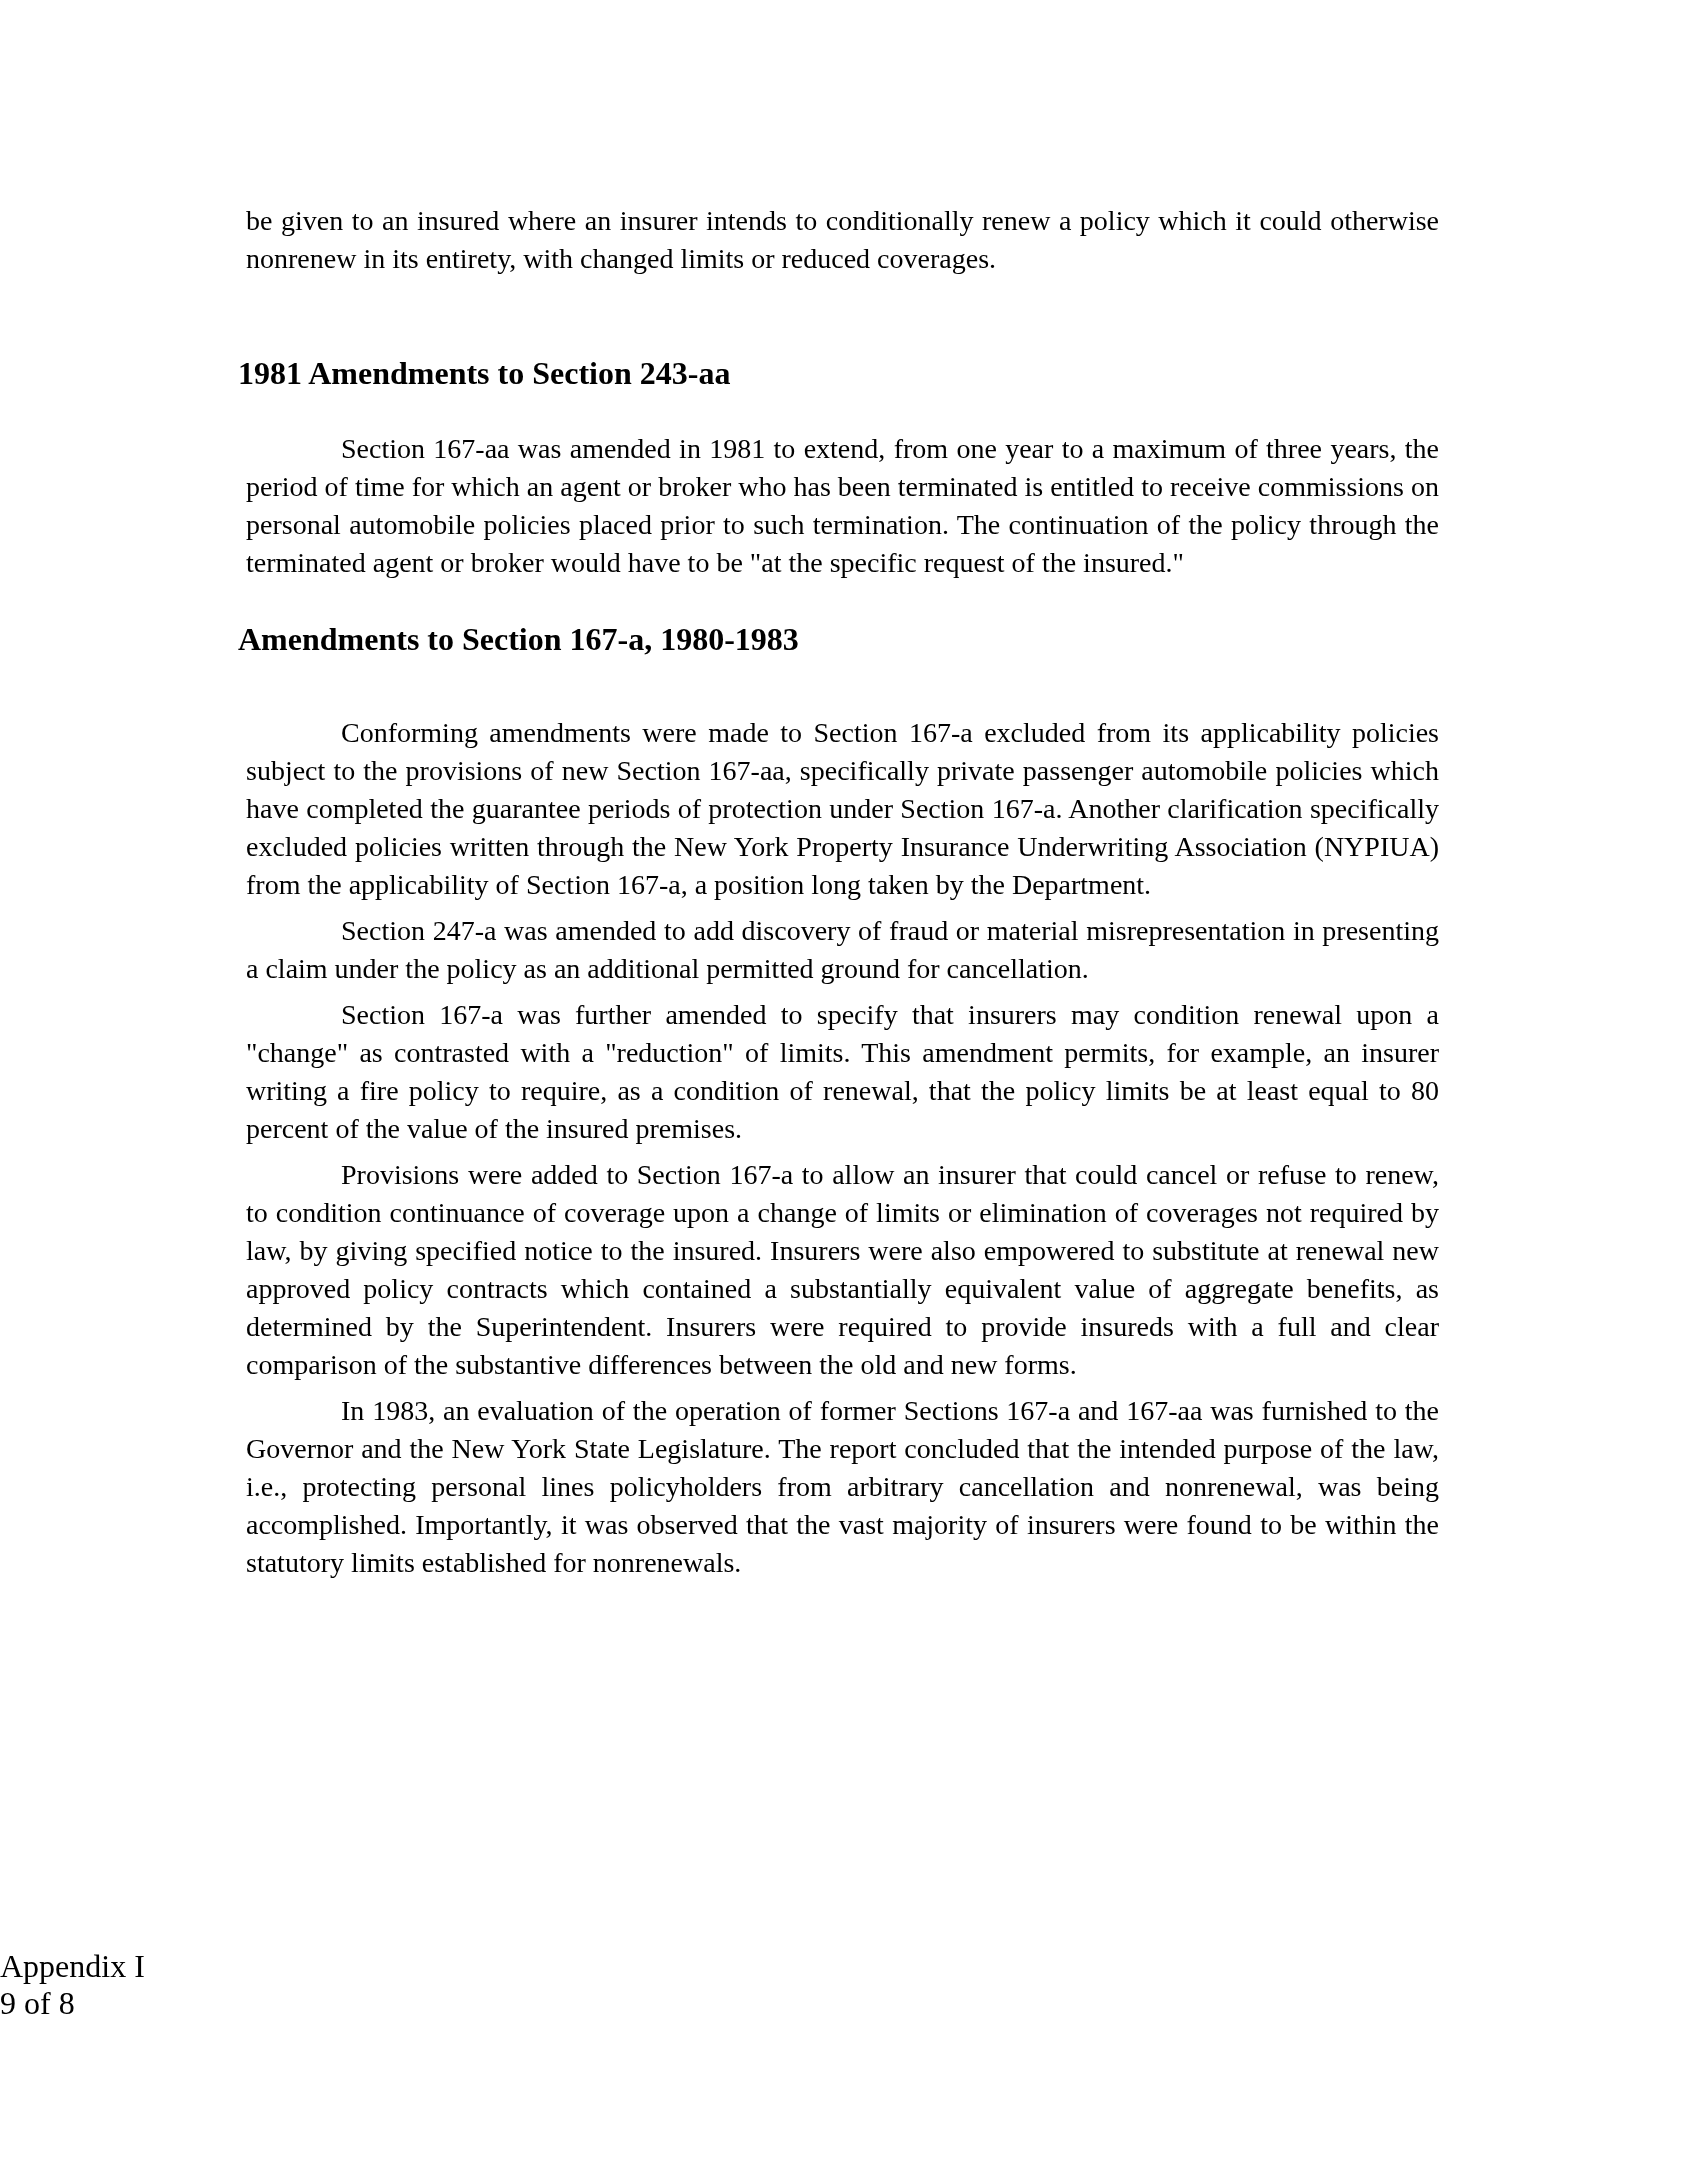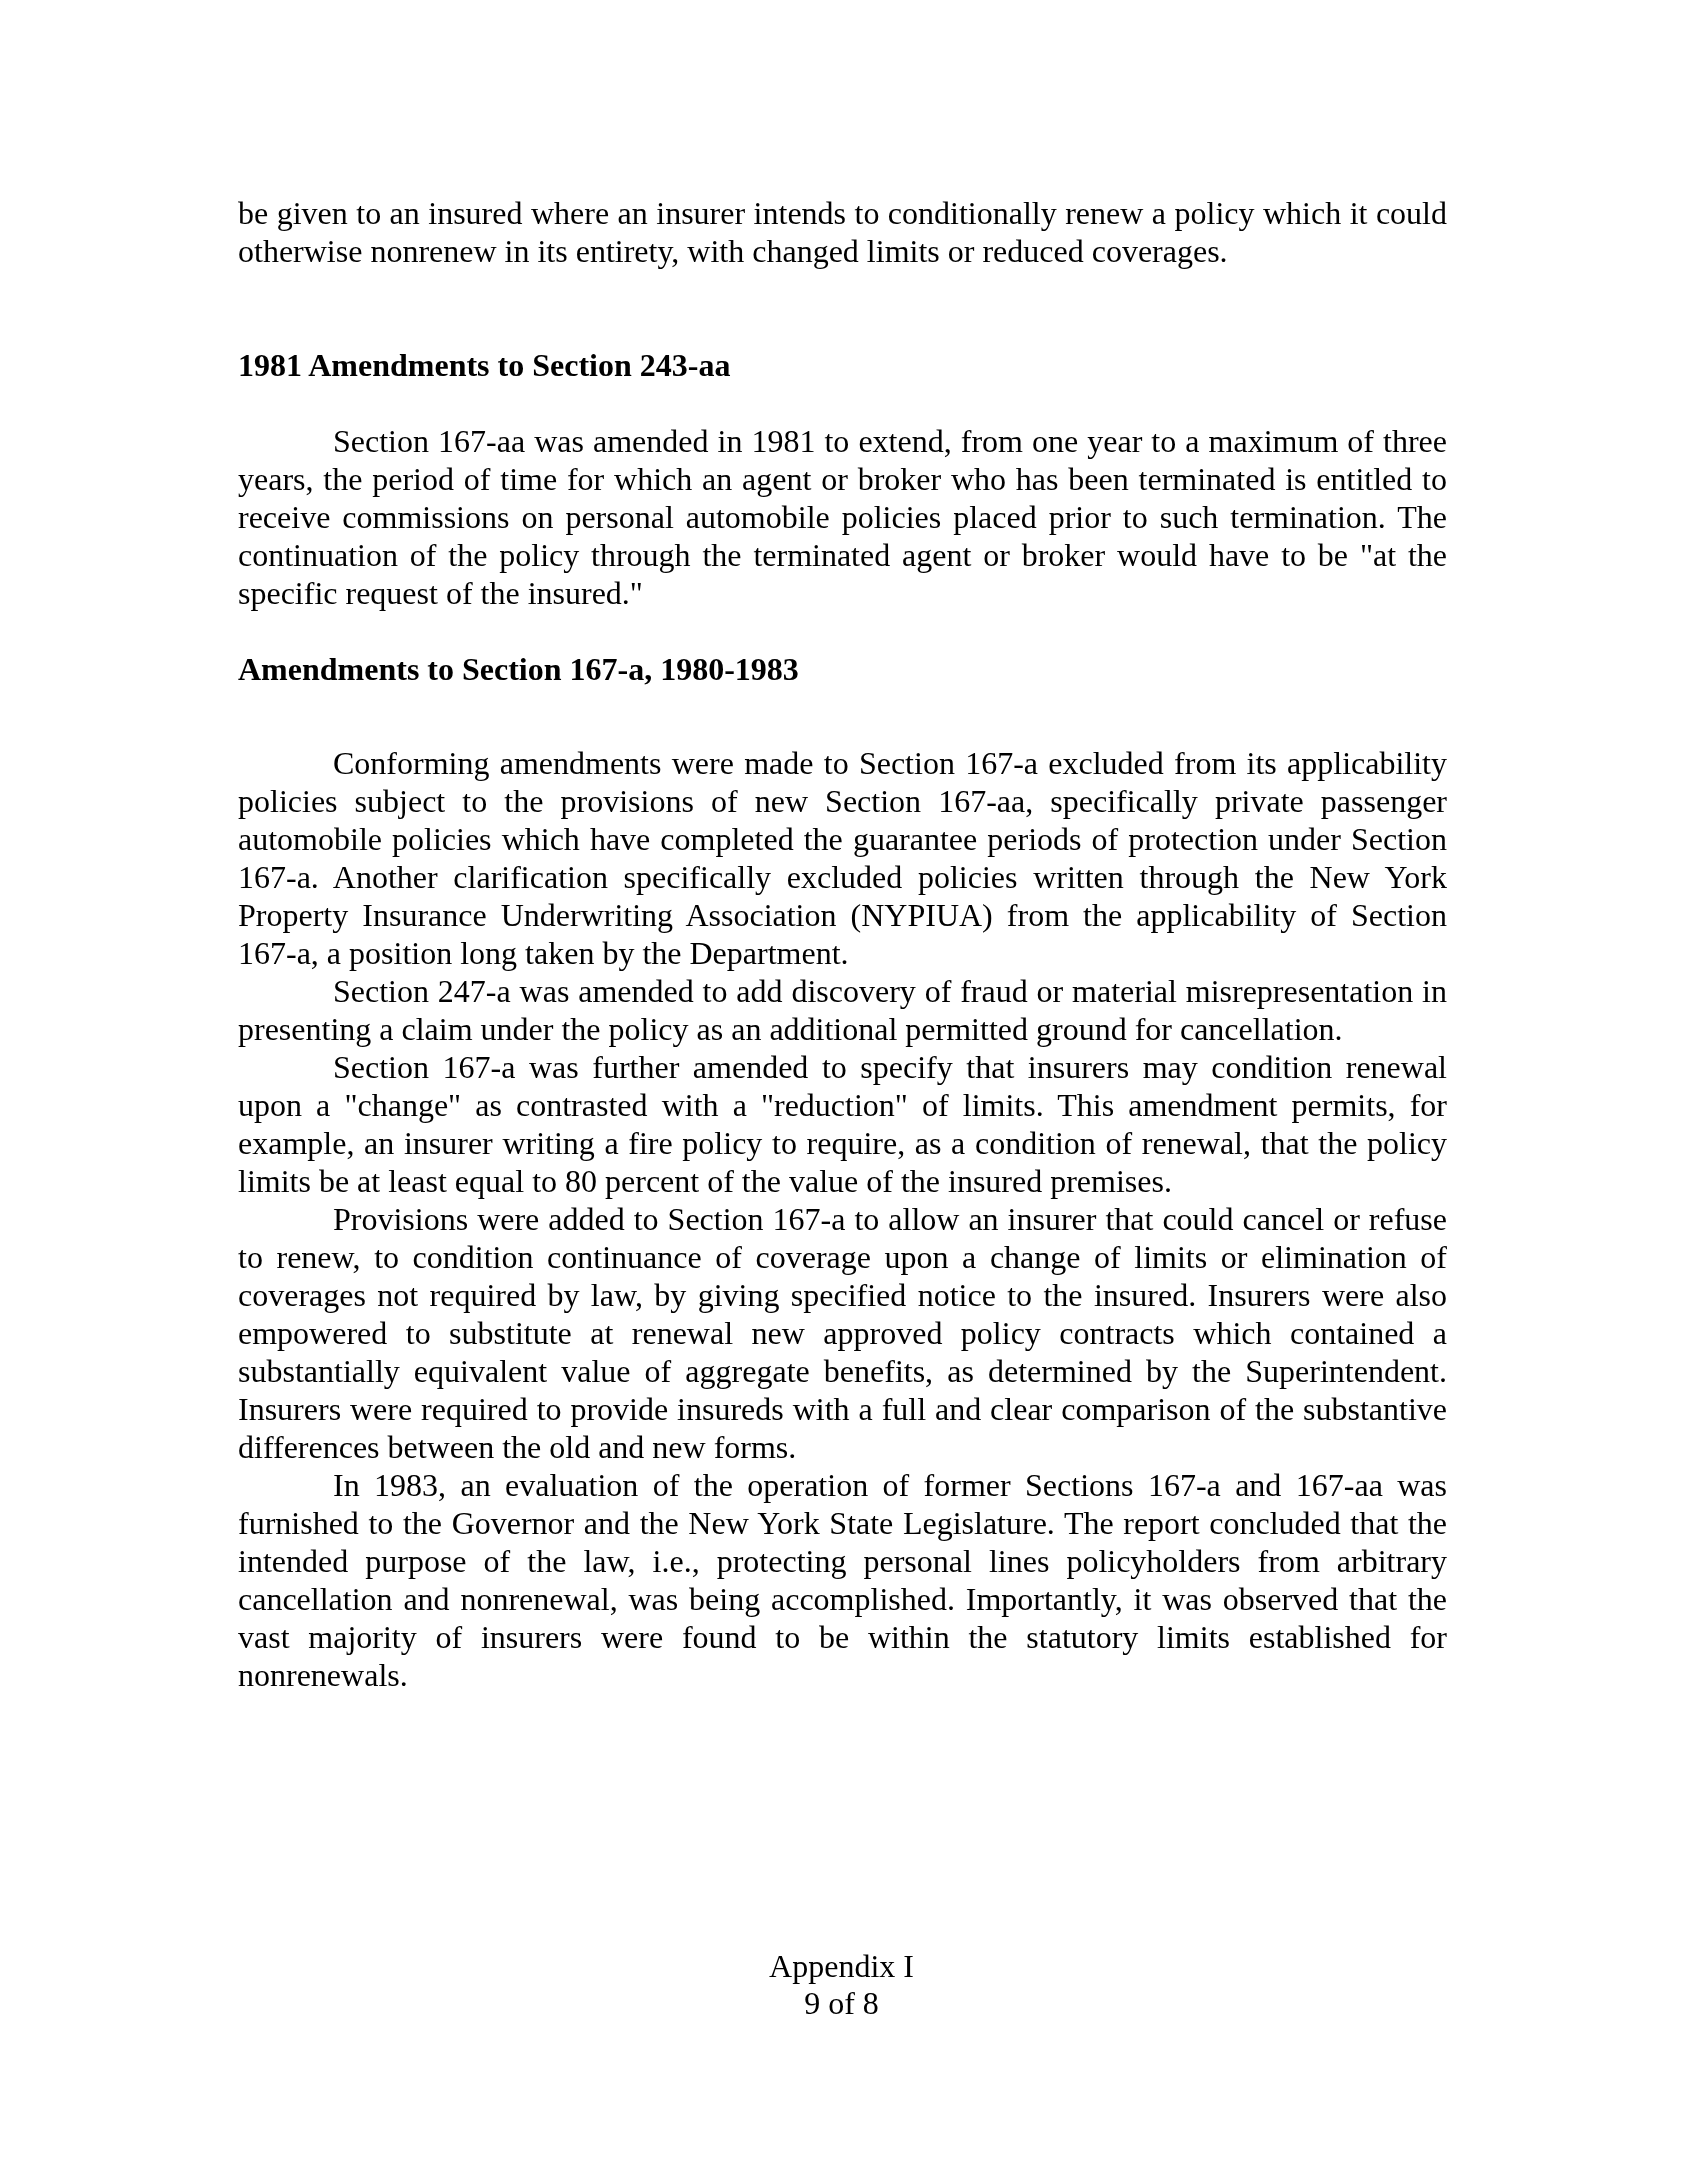--- a/index.html
+++ b/index.html
@@ -15,22 +15,22 @@
       font-family: "Liberation Serif", "DejaVu Serif", serif;
       color: #000000;
     }
     .page {
       position: absolute;
       left: 238px;
       top: 194px;
       width: 1209px;
     }
     p.body-text {
-      margin: 0;
-      font-size: 32px;
+      margin: 8px;
+      font-size: 28px;
       line-height: 38px;
       text-align: justify;
       text-justify: inter-word;
     }
     p.indent {
       text-indent: 95px;
     }
     h2.section-heading {
       margin: 0;
       font-size: 32px;
@@ -40,21 +40,21 @@
     #para-intro { margin-bottom: 0; }
     #heading-1981 { margin-top: 76px; margin-bottom: 38px; }
     #para-1981 { margin-bottom: 38px; }
     #heading-1980 { margin-top: 0; margin-bottom: 56px; }
     .gap { margin-top: 38px; }
     .footer {
       position: absolute;
       left: 0;
       width: 1683px;
       top: 1948px;
-      text-align: center;
+      text-align: left;
       font-size: 32px;
       line-height: 37px;
     }
   </style>
 </head>
 <body>
 
 <div class="page">
   <p class="body-text" id="para-intro">be given to an insured where an insurer intends to conditionally renew a policy which it could otherwise nonrenew in its entirety, with changed limits or reduced coverages.</p>
 

